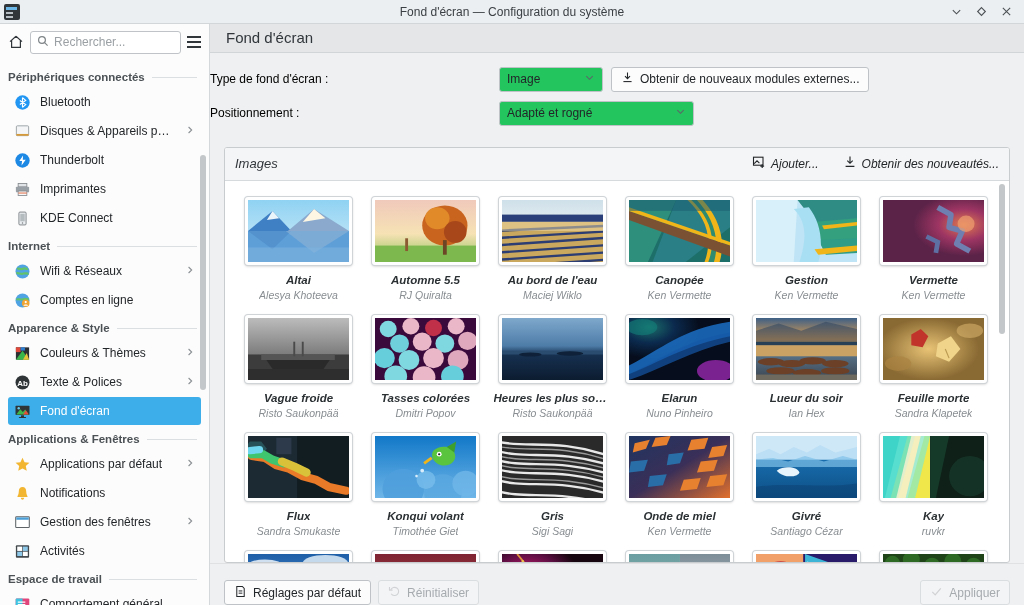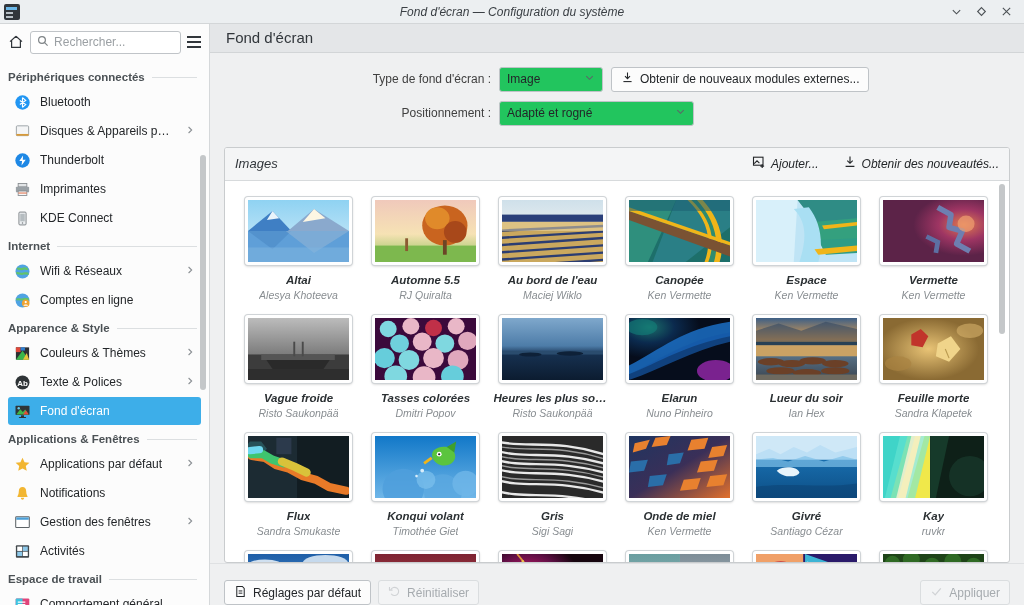--- a/index.html
+++ b/index.html
@@ -9,21 +9,20 @@
     font-size: 12px; color: #232629;
     background: #eff0f1;
   }
 
   
   #titlebar {
     height: 24px; background: #eceff1;
     display: flex; align-items: center;
     border-bottom: 1px solid #d3d6d8;
     position: relative;
-    font-style: italic;
   }
   #app-icon {
     width: 16px; height: 16px; margin-left: 4px;
     background: #31363b; border-radius: 2px;
     position: relative; overflow: hidden; flex: 0 0 auto;
   }
   #app-icon::before {
     content: ""; position: absolute; left: 2px; top: 3px;
     width: 11px; height: 3px; background: #6ab7e8;
   }
@@ -118,21 +117,21 @@
     display: flex; align-items: center; padding: 0 16px;
   }
   #page-title { font-size: 15px; color: #31363b; }
 
   #form-area { padding: 14px 0 10px 0; }
   .form-row {
     display: flex; align-items: center; gap: 8px;
     margin-bottom: 9px;
   }
   .form-label {
-    width: 281px; text-align: right; font-size: 12px; color: #404040;
+    width: 281px; font-size: 12px; color: #000000;
     flex: 0 0 auto;
   }
   .combo {
     height: 25px; background: #22c55e; border: 1px solid #bfc3c7;
     border-radius: 3px; display: flex; align-items: center;
     padding: 0 7px; cursor: pointer; position: relative;
     font-size: 12px; color: #232629; gap: 18px;
   }
   .combo .cval { flex: 1 1 auto; }
   .combo .chev { margin-left: 10px; color: #5e6468; }
@@ -615,21 +614,21 @@
                   <rect width="107" height="68" fill="#bfe4f5"></rect>
                   <path d="M0 0 L44 0 L40 68 L0 68 Z" fill="#d8f0fa"></path>
                   <path d="M44 0 L107 0 L107 24 L66 30 L56 16 Z" fill="#2f8c85"></path>
                   <path d="M60 24 L107 20 L107 44 L70 48 Z" fill="#34a07e"></path>
                   <path d="M66 44 L107 42 L107 58 L74 60 Z" fill="#2e9c86"></path>
                   <path d="M40 10 C56 26 52 48 46 68 L66 68 C72 46 68 24 56 8 Z" fill="#a9dff3"></path>
                   <path d="M62 54 L107 50 L107 56 L66 60 Z" fill="#f0b519"></path>
                   <path d="M70 28 L107 24 L107 28 L72 32 Z" fill="#f0b519"></path>
                 </svg>
               </div>
-              <div class="cell-title">Espace</div>
+              <div class="cell-title">Gestion</div>
               <div class="cell-author">Ken Vermette</div>
             </div>
             <div class="cell">
               <div class="thumb">
                 <svg viewBox="0 0 107 68" preserveAspectRatio="none">
                   <defs>
                     <radialGradient id="a4" cx="0.8" cy="0.4">
                       <stop offset="0" stop-color="#e07b4e"></stop>
                       <stop offset="0.5" stop-color="#9e3563"></stop>
                       <stop offset="1" stop-color="#5c2348"></stop>

